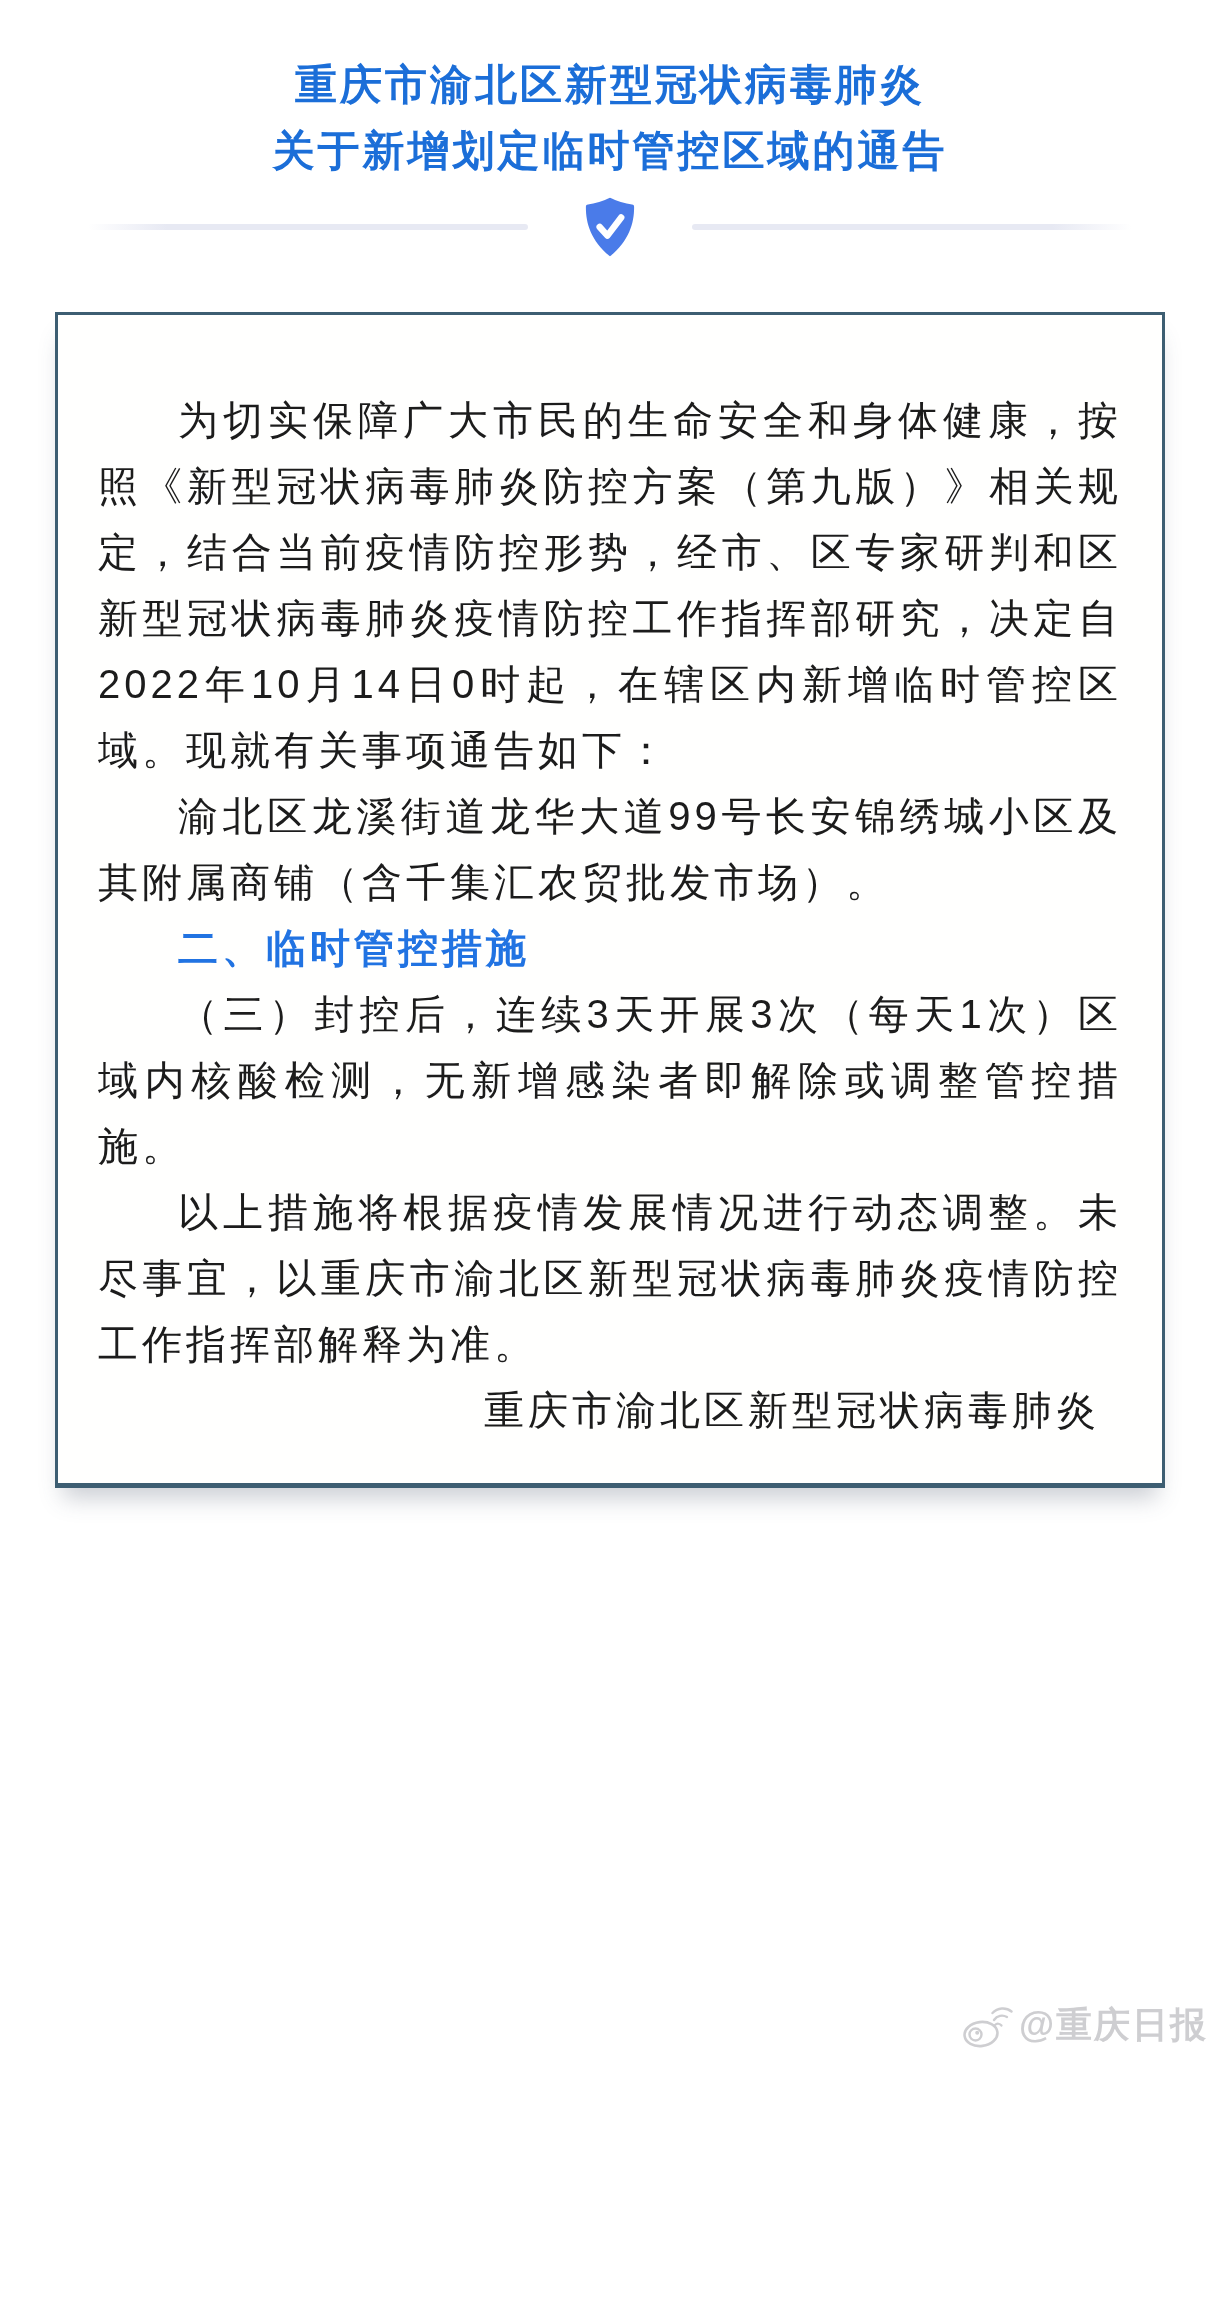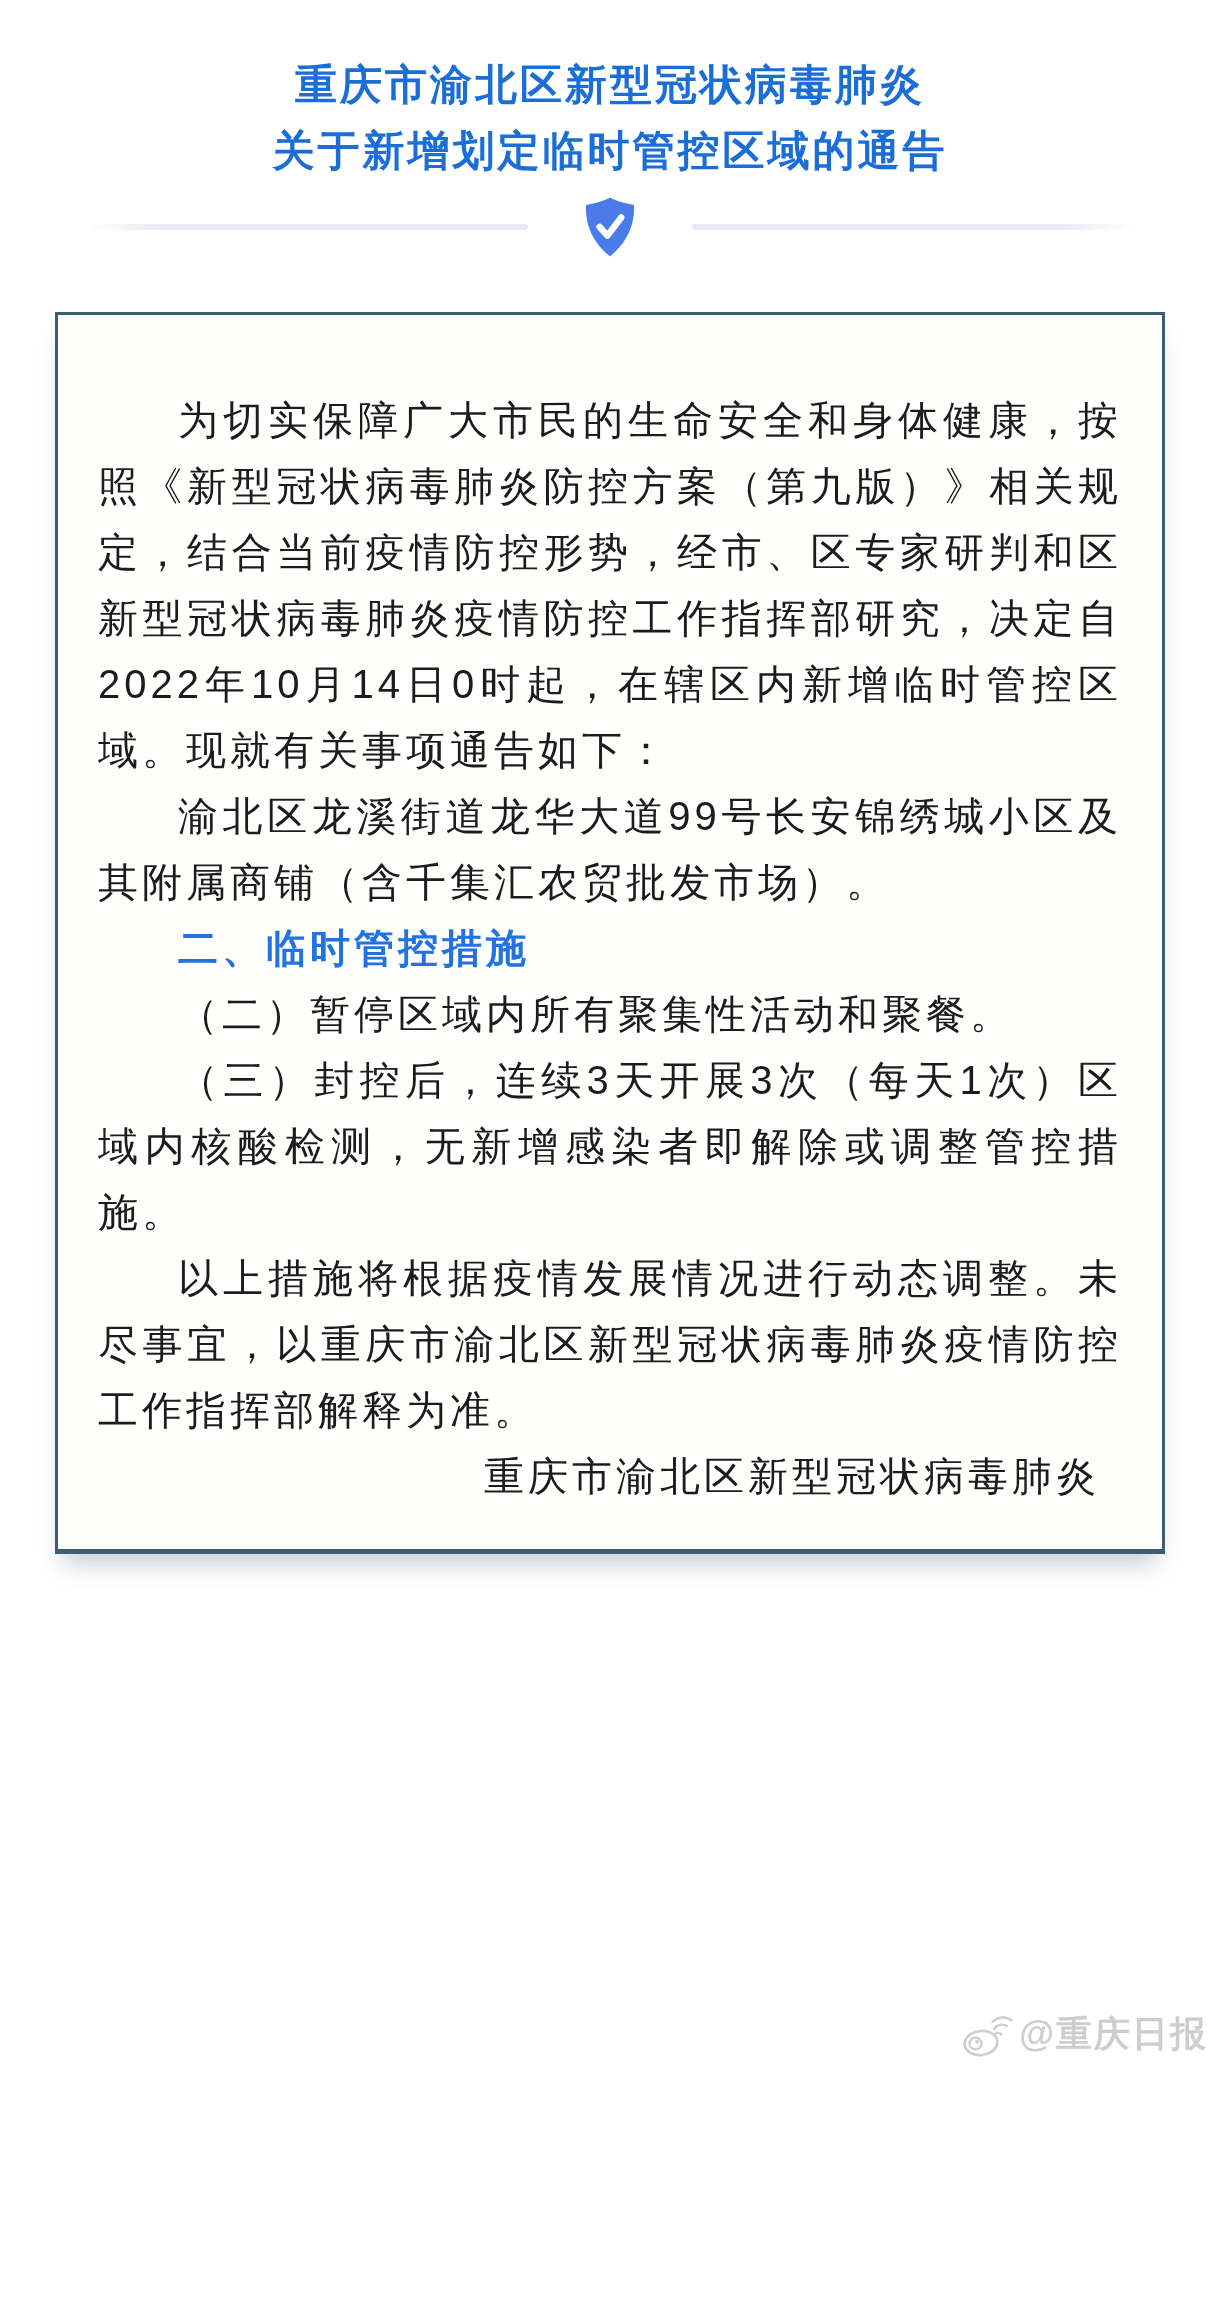--- a/index.html
+++ b/index.html
@@ -96,21 +96,21 @@
   }
   .signature p{
     font-size:40px;
     line-height:66px;
     letter-spacing:4px;
   }
   
   .watermark{
     position:absolute;
     right:12px;
-    bottom:1px;
+    bottom:10px;
     display:flex;
     align-items:center;
     gap:6px;
     opacity:0.85;
   }
   .weibo-icon{
     width:52px;
     height:46px;
     display:block;
   }
@@ -138,21 +138,20 @@
       <path d="M32 2 C39 5.5 50 8.8 57.5 9.8 C59.5 10 60 11 60 13 C60 32 54 52 32 70 C10 52 4 32 4 13 C4 11 4.5 10 6.5 9.8 C14 8.8 25 5.5 32 2 Z" fill="var(--shield-blue)"></path>
       <path d="M20 36 L29 46 L45 25" fill="none" stroke="#ffffff" stroke-width="7.5" stroke-linecap="round" stroke-linejoin="round"></path>
     </svg>
     <span class="divider-line right"></span>
   </div>
 
   <div class="notice-box">
     <p class="body-text para">为切实保障广大市民的生命安全和身体健康，按照《新型冠状病毒肺炎防控方案（第九版）》相关规定，结合当前疫情防控形势，经市、区专家研判和区新型冠状病毒肺炎疫情防控工作指挥部研究，决定自2022年10月14日0时起，在辖区内新增临时管控区域。现就有关事项通告如下：</p>
     <p class="body-text para">渝北区龙溪街道龙华大道99号长安锦绣城小区及其附属商铺（含千集汇农贸批发市场）。</p>
     <p class="body-text section-heading">二、临时管控措施</p>
-    <p class="body-text para">（二）暂停区域内所有聚集性活动和聚餐。</p>
     <p class="body-text para">（三）封控后，连续3天开展3次（每天1次）区域内核酸检测，无新增感染者即解除或调整管控措施。</p>
     <p class="body-text para">以上措施将根据疫情发展情况进行动态调整。未尽事宜，以重庆市渝北区新型冠状病毒肺炎疫情防控工作指挥部解释为准。</p>
 
     <div class="signature">
       <p>重庆市渝北区新型冠状病毒肺炎</p>
 
     </div>
   </div>
 
   <div class="watermark">

